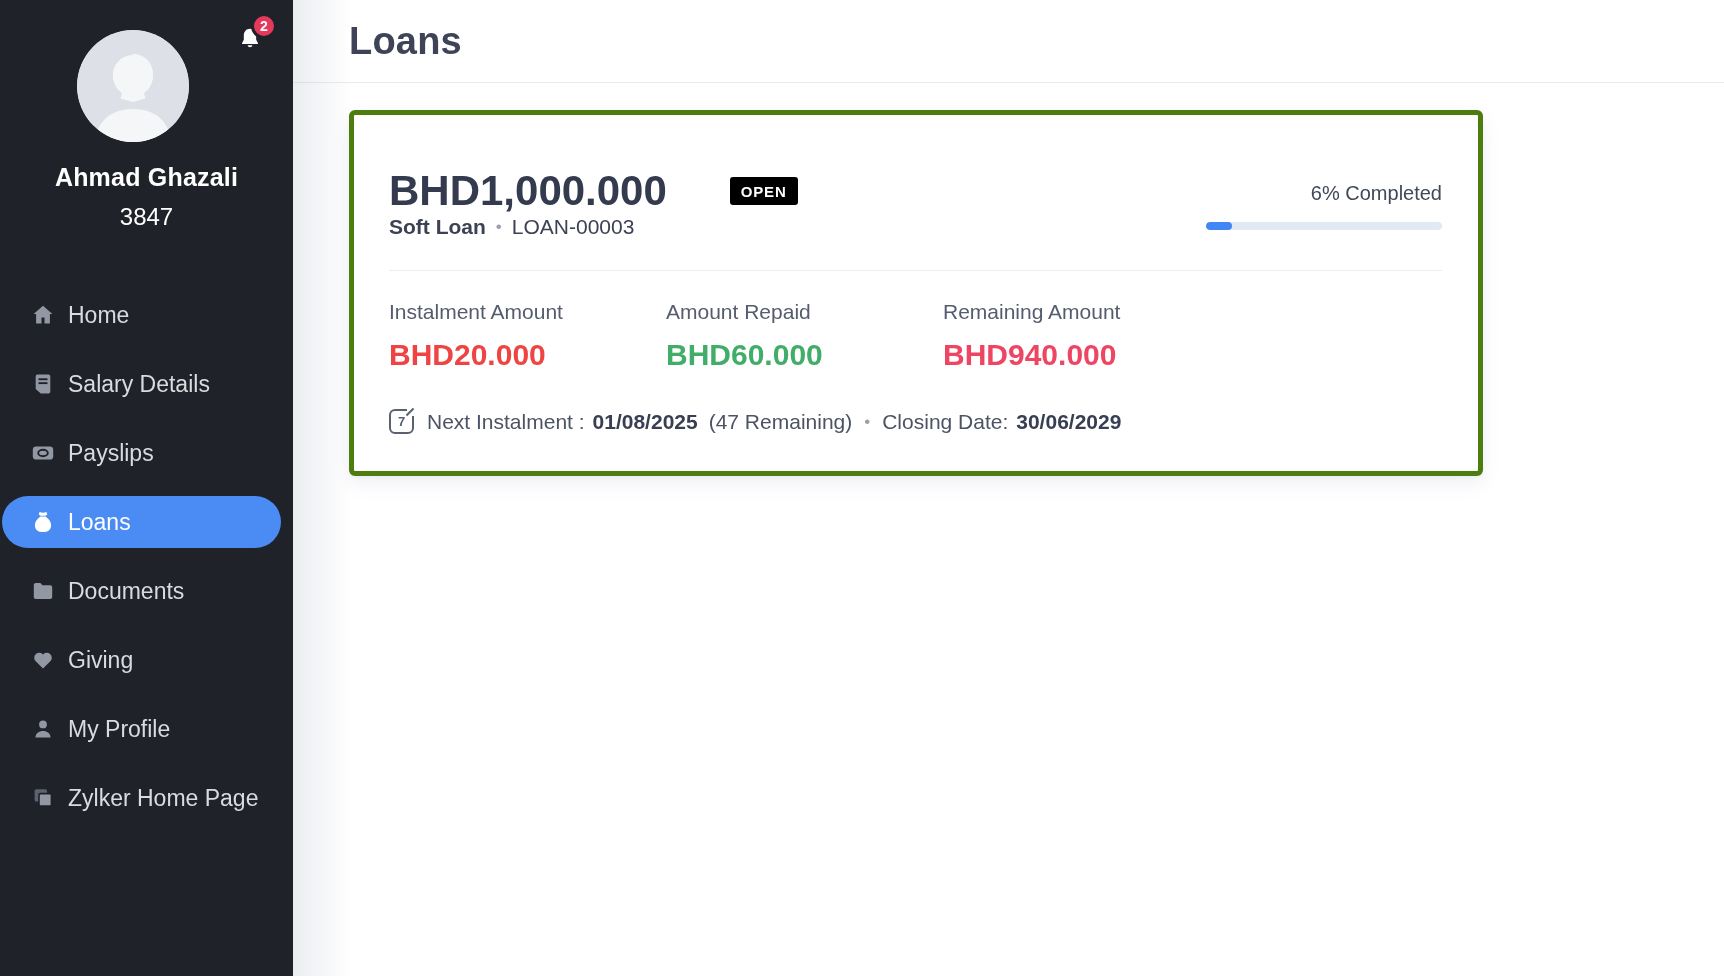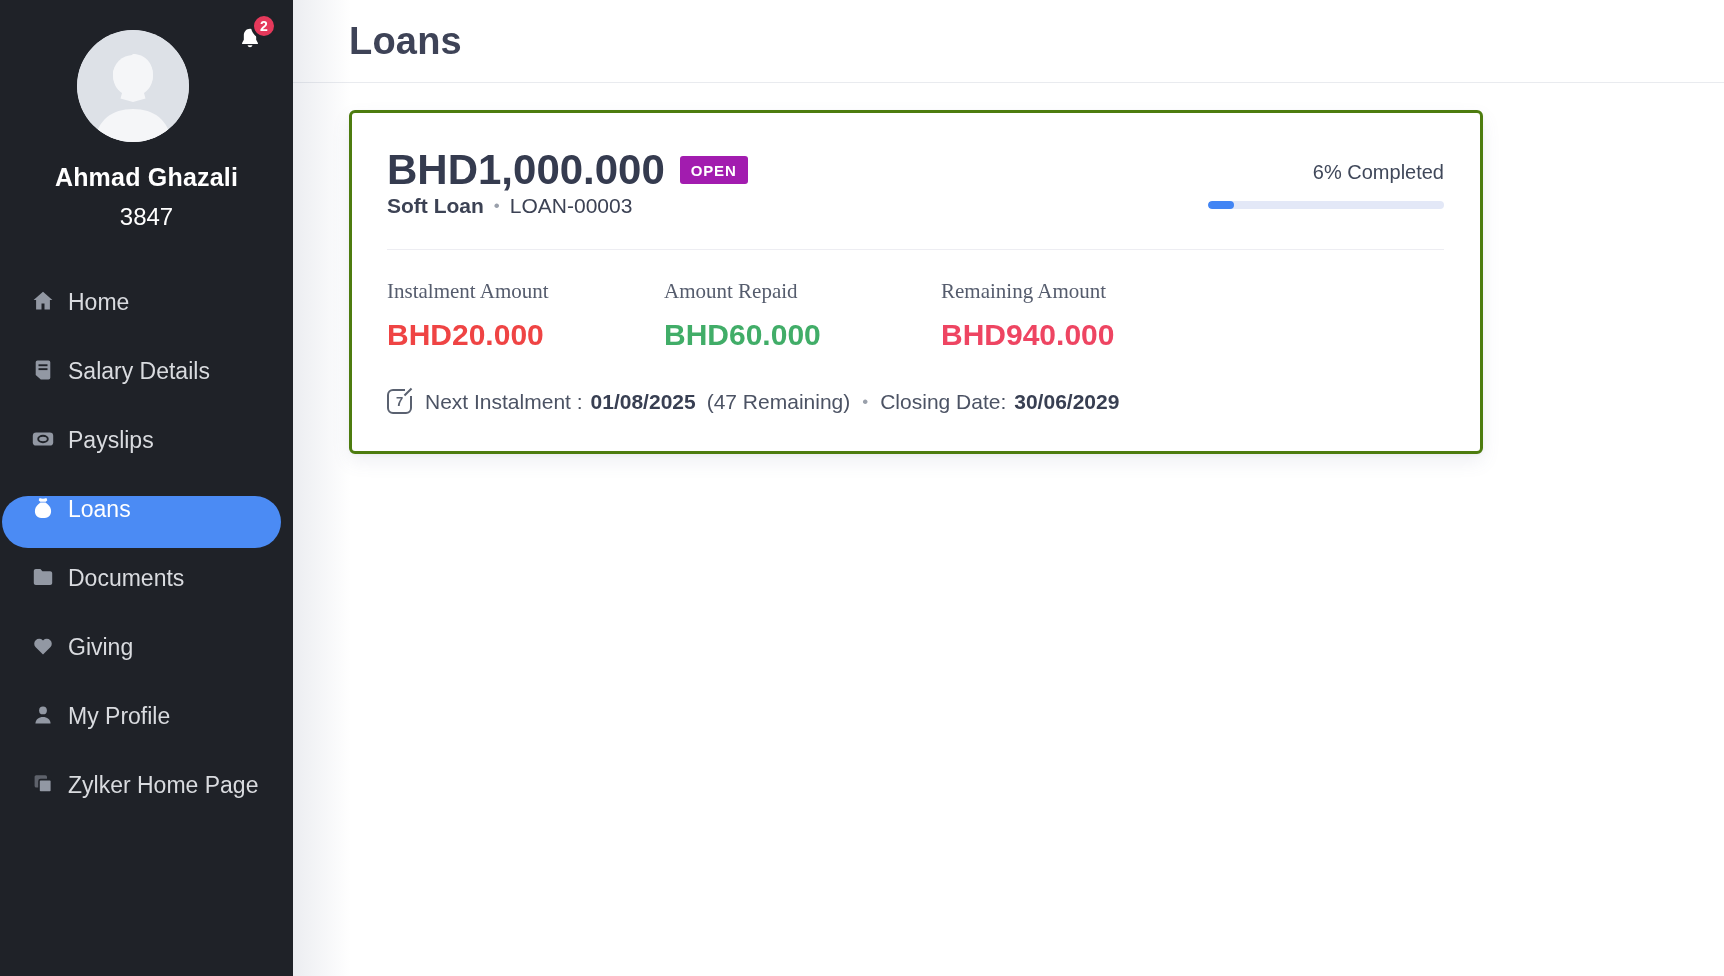--- a/index.html
+++ b/index.html
@@ -30,21 +30,21 @@
     width:112px; height:112px; border-radius:50%;
     margin:30px auto 0; margin-left:77px;
     overflow:hidden; background:#dde1e7;
   }
   .avatar svg { width:100%; height:100%; display:block; }
   .user-name { text-align:center; margin-top:21px; font-size:25px; font-weight:700; color:#fff; letter-spacing:.2px; }
   .user-id   { text-align:center; margin-top:11px; font-size:24px; color:#ffffff; }
   .nav { margin-top:58px; }
   .nav-item {
     height:52px; margin-bottom:17px;
-    display:flex; gap:13px;
+    display:flex; align-items:center; gap:13px;
     padding-left:31px; cursor:pointer;
     font-size:23px; color:#d9dbdf;
   }
   .nav-item .ic { width:24px; height:24px; flex:0 0 24px; color:#9298a3; display:flex; align-items:center; justify-content:center; }
   .nav-item .ic svg { width:24px; height:24px; display:block; }
   .nav-item.active {
     background:#4b8bf4; color:#ffffff;
     border-radius:26px; margin-left:2px; margin-right:12px; padding-left:29px;
   }
   .nav-item.active .ic { color:#ffffff; }
@@ -56,45 +56,46 @@
     pointer-events:none; z-index:5;
   }
   .page-header {
     height:83px; display:flex; align-items:center; padding-left:56px;
     border-bottom:1px solid #e9ebef; background:#fff;
   }
   .page-title { font-size:38px; font-weight:700; color:#3e4357; letter-spacing:.2px; }
   
   .card {
     width:1134px; margin:27px 0 0 56px;
-    background:#fff; border:3px solid #4d7c0f; border-radius:6px;
+    background:#fff; border:5px solid #4d7c0f; border-radius:6px;
     box-shadow:0 8px 18px rgba(96,108,150,0.10), 0 1px 3px rgba(96,108,150,0.06);
-    padding:33px 36px 37px 35px;
+    padding:52px 36px 37px 35px;
     cursor:pointer;
   }
   .card-top { display:flex; justify-content:space-between; }
   .amount-line { display:flex; align-items:center; gap:15px; }
   .loan-amount { font-size:42px; font-weight:700; color:#353b4f; }
   .status-badge {
-    background:#a21caf; color:#fff; border-radius:3px;
+    background:#000000; color:#fff; border-radius:3px;
     font-size:15px; font-weight:700; letter-spacing:.8px;
     padding:6px 11px 5px;
+    margin-left:48px;
   }
   .subtitle { margin-top:0; display:flex; align-items:center; gap:10px; font-size:21px; color:#3c4254; }
   .loan-type { font-weight:700; }
   .sep-dot { color:#9aa0ab; font-size:17px; }
   .progress-block { padding-top:15px; text-align:right; }
   .progress-label { font-size:20px; color:#40485a; }
   .progress-track { width:236px; height:8px; border-radius:4px; background:#e3e8f7; margin-top:17px; overflow:hidden; position:relative; }
   .progress-fill { position:absolute; left:0; top:0; height:8px; width:26px; border-radius:4px; background:#4285f4; }
   .card-divider { border-top:1px solid #ededf2; margin-top:31px; }
   .stats { display:flex; padding-top:29px; }
   .stat-col   { width:277px; }
   .stat-col-3 { width:auto; }
-  .stat-label { font-size:21px; color:#555c6d;font-family:Liberation Serif, serif; }
+  .stat-label { font-size:21px; color:#555c6d; }
   .stat-value { margin-top:14px; font-size:30px; font-weight:700; color:#343b4d; }
   .card-footer { margin-top:37px; display:flex; align-items:center; font-size:21px; color:#4c5364; }
   .cal-icon {
     width:25px; height:25px; border:2px solid #5a6170; border-radius:6px;
     position:relative; margin-right:13px; flex:0 0 25px;
     display:flex; align-items:center; justify-content:center;
     font-size:13px; font-weight:600; color:#5a6170;
   }
   .cal-icon::after {
     content:''; position:absolute; top:-4px; right:-4px; width:9px; height:9px; background:#fff;

